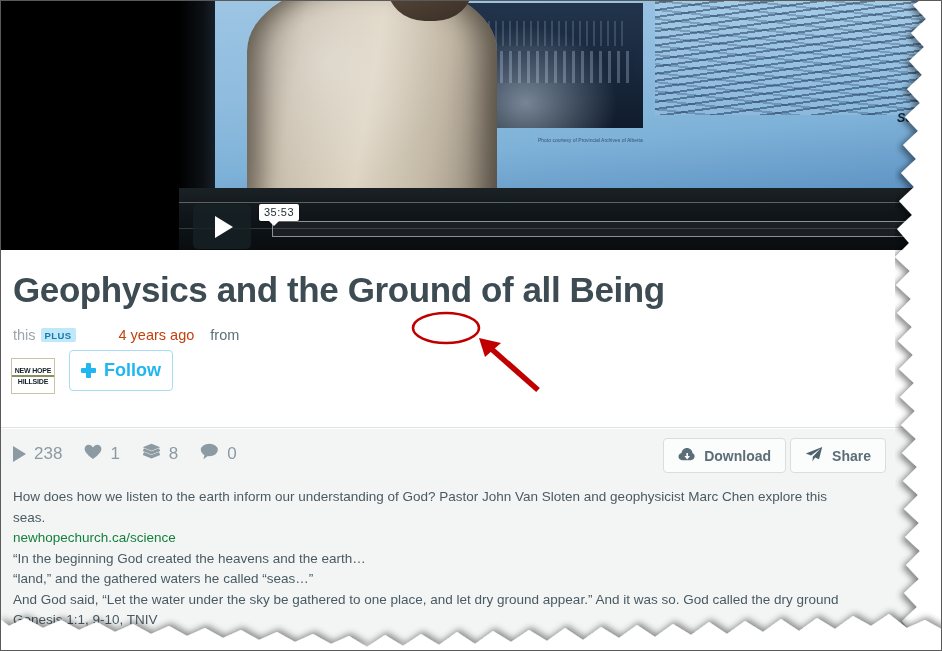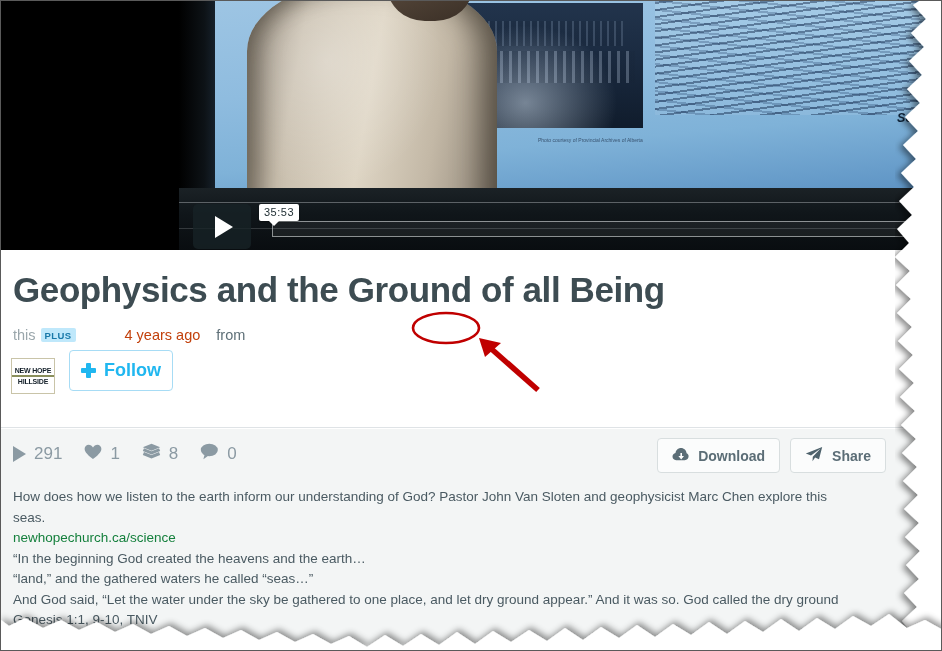--- a/index.html
+++ b/index.html
@@ -156,21 +156,21 @@
   .byline{
     position:absolute; left:12px; top:77px;
     display:flex; align-items:center; gap:0px;
     font-size:14.5px; color:#9aa6ab; white-space:nowrap;
   }
   .byline .from{ color:#9aa6ab; margin-right:5px; }
   .byline .owner{ color:#1c2b30; font-weight:700; margin-right:7px; cursor:pointer;}
   .plus-badge{
     background:#bfe8fb; color:#1979a9;
     font-size:9.5px; font-weight:700; letter-spacing:.4px;
-    padding:2px 4px 1px; border-radius:2px; margin-right:10px;
+    padding:2px 4px 1px; border-radius:2px; margin-right:4px;
     cursor:pointer;
   }
   .ago{ color:#c2410c; margin-right:16px;margin-left:39px; }
   .more-link{ color:#5f7078; cursor:pointer; }
 
   .avatar{
     position:absolute; left:10px; top:108px; width:44px; height:36px;
     background:#ffffff; border:1px solid #c9c4a8;
     display:flex; flex-direction:column; align-items:center; justify-content:center;
     line-height:1.0; overflow:hidden;
@@ -209,21 +209,21 @@
   }
   .stat{ display:flex; align-items:center; gap:8px; cursor:pointer; }
   .stat .num{ font-size:17px; color:#8b9aa3; }
   .ico{ display:inline-block; }
   .ico-play{
     width:0;height:0;border-style:solid;border-width:8px 0 8px 13px;
     border-color:transparent transparent transparent #8b9aa3;
   }
   .actions{
     position:absolute; right:56px; top:9px;
-    display:flex; gap:10px;
+    display:flex; gap:4px;
   }
   .act-btn{
     height:35px; padding:0 14px;
     border:1px solid #d8dedf; border-radius:4px; background:#fbfcfc;
     display:flex; align-items:center; gap:9px;
     color:#5b6d76; font-size:14px; font-weight:700; cursor:pointer;
   }
 
   
   .desc{
@@ -294,21 +294,21 @@
       <span class="follow-plus"></span>
       <span class="follow-label">Follow</span>
     </div>
   </div>
 
   <div class="lower">
 
     <div class="stats">
       <div class="stat">
         <span class="ico ico-play"></span>
-        <span class="num">291</span>
+        <span class="num">238</span>
       </div>
       <div class="stat">
         <span class="ico">
           <svg width="18" height="16" viewBox="0 0 18 16">
               <path d="M9 15 C9 15 0.6 9.6 0.6 5.1 C0.6 2.5 2.5 0.8 4.6 0.8 C6.4 0.8 8.2 2 9 3.6 C9.8 2 11.6 0.8 13.4 0.8 C15.5 0.8 17.4 2.5 17.4 5.1 C17.4 9.6 9 15 9 15 Z" fill="#8b9aa3"></path>
             </svg>
         </span>
         <span class="num">1</span>
       </div>
       <div class="stat">

